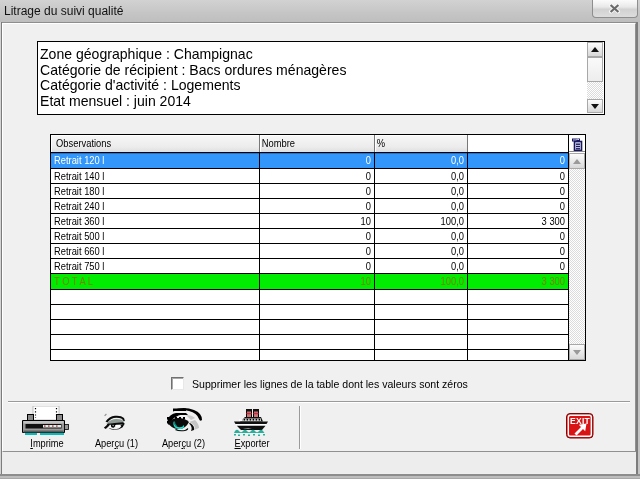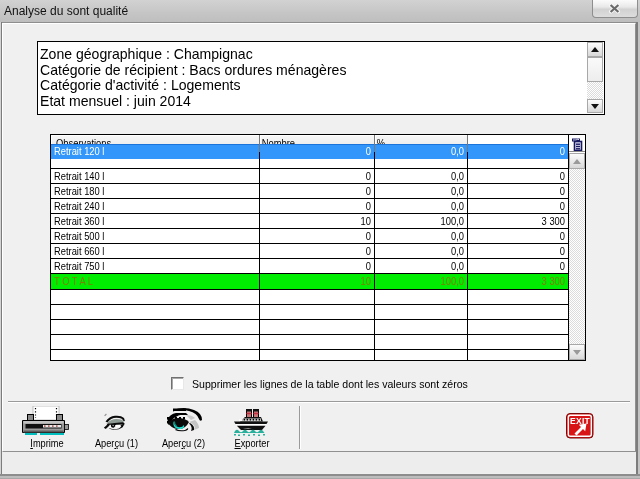--- a/index.html
+++ b/index.html
@@ -58,21 +58,21 @@
   #vsep1{left:299px;top:406px;width:1px;height:43px;background:#9A9A9A;}
   #vsep2{left:300px;top:406px;width:1px;height:43px;background:#FFF;}
   .iconlabel{font-size:11px;line-height:10px;color:#000;text-align:center;white-space:nowrap;transform:scaleX(0.84);transform-origin:center;}
   .iconlabel u{text-decoration:underline;}
   #bottomstrip{left:2px;top:452px;width:634px;height:21px;background:#EDEDED;}
 </style>
 </head>
 <body>
 <div id="win">
   <div class="abs" id="title"></div>
-  <div class="abs" id="titletext">Analyse du sont qualité</div>
+  <div class="abs" id="titletext">Litrage du suivi qualité</div>
   <div class="abs" id="closebtn"></div>
   <svg class="abs" style="left:608px;top:3px;" width="13" height="11" viewBox="0 0 13 11">
     <g stroke="#F6F6F6" stroke-width="4" stroke-linecap="round">
       <path d="M3 2.5 L10 8.5"></path>
         <path d="M10 2.5 L3 8.5"></path>
     </g>
     <g stroke="#6A6A6A" stroke-width="2.2">
       <path d="M2.6 2 L10.4 9"></path>
         <path d="M10.4 2 L2.6 9"></path>
     </g>
@@ -96,21 +96,21 @@
   <div class="abs sbbtn ctr" id="lsbdown">
       <div class="tri-down"></div>
     </div>
 
   <div class="abs" id="tbl"></div>
   <div class="abs hdr" style="left:260px;width:114px;"><span style="padding-left:2px;">Nombre</span></div>
   <div class="abs hdr" style="left:51px;width:208px;"><span style="padding-left:6px;">Observations</span></div>
   <div class="abs hdr" style="left:375px;width:92px;"><span style="padding-left:2px;">%</span></div>
   <div class="abs rowline" style="top:152px;"></div>
 
-  <div class="abs row" style="top:144px;background:linear-gradient(#1B74D9 0,#1B74D9 1px,#3296FA 1px);color:#fff;">
+  <div class="abs row" style="top:153px;background:linear-gradient(#1B74D9 0,#1B74D9 1px,#3296FA 1px);color:#fff;">
     <span class="cell" style="left:3px;">Retrait 120 l</span>
     <span class="cell num" style="left:209px;width:111px;">0</span>
     <span class="cell num" style="left:324px;width:89px;">0,0</span>
     <span class="cell num" style="left:417px;width:97px;">0</span>
   </div>
   <div class="abs rowline" style="top:168px;"></div>
   <div class="abs row" style="top:169px;">
     <span class="cell" style="left:3px;">Retrait 140 l</span>
     <span class="cell num" style="left:209px;width:111px;">0</span>
     <span class="cell num" style="left:324px;width:89px;">0,0</span>

